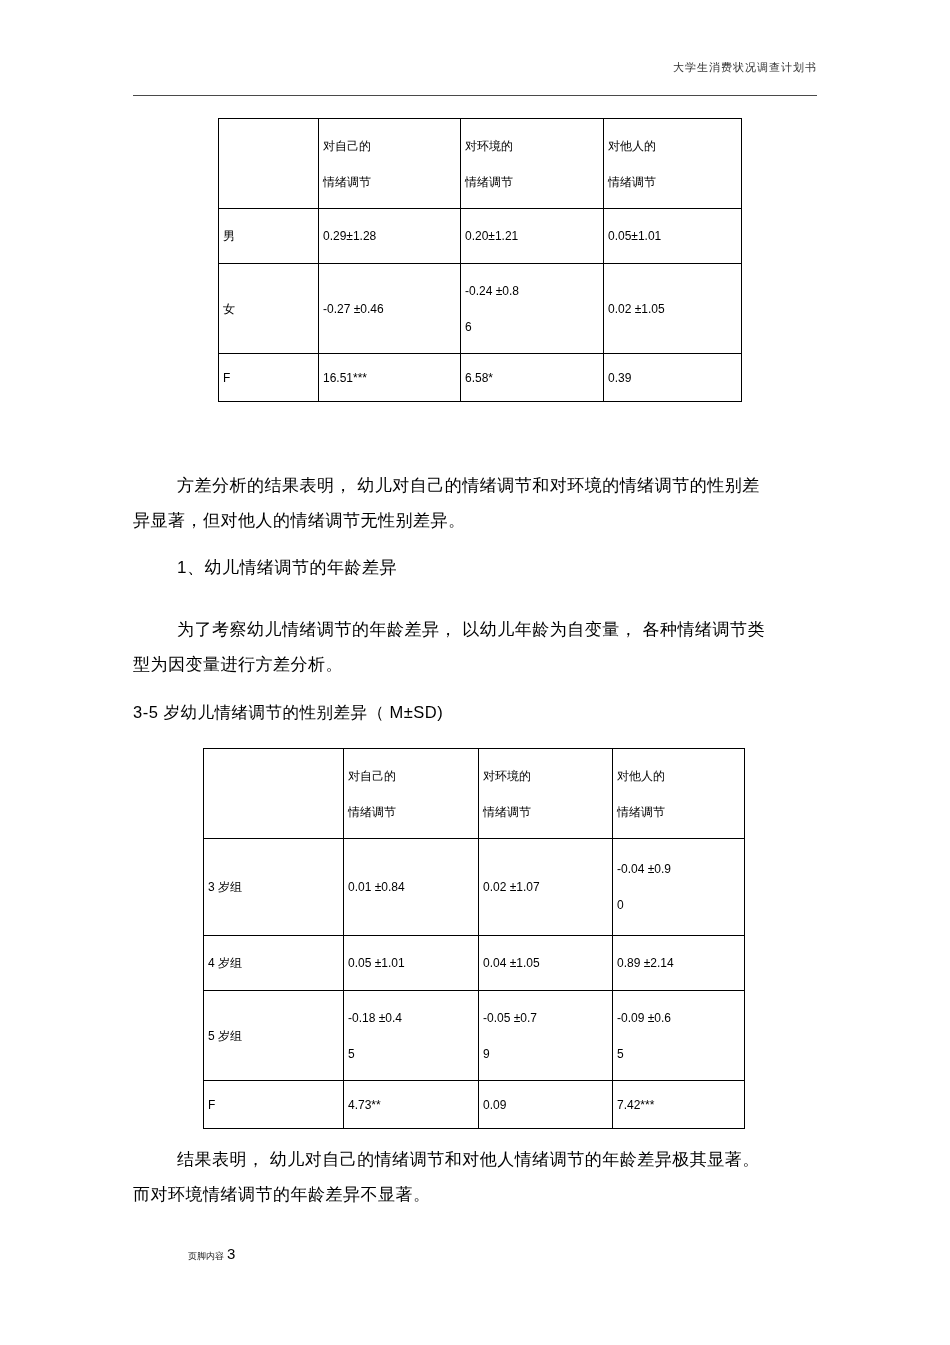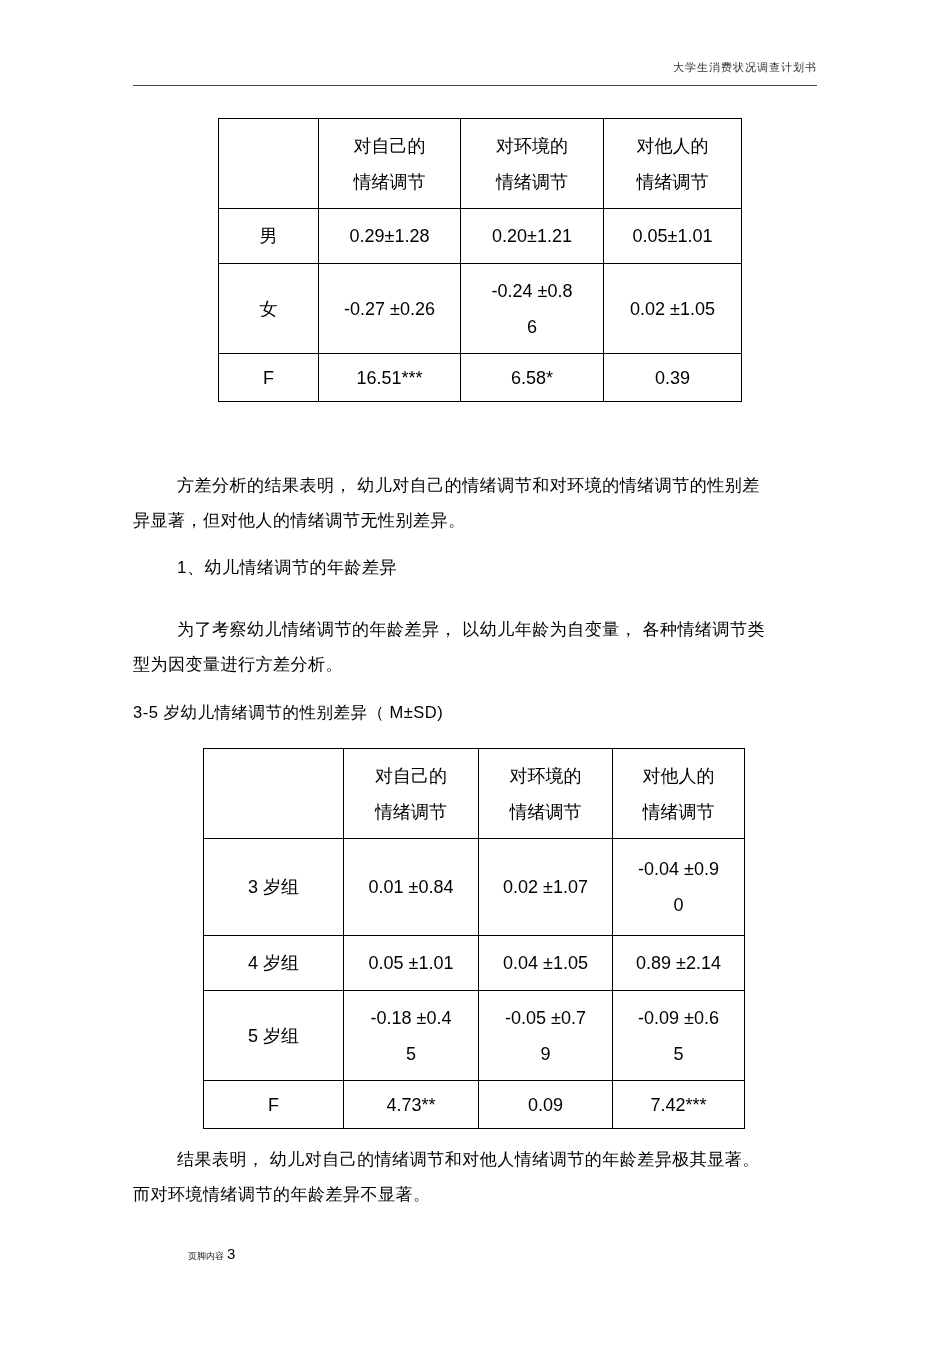--- a/index.html
+++ b/index.html
@@ -13,33 +13,32 @@
     font-family:"Liberation Sans","DejaVu Sans",sans-serif;
     overflow:hidden;
   }
   .doc-header {
     position:absolute;
     top:60px; left:133px; width:684px;
     text-align:right;
     font-size:11px;
     color:#333;
     letter-spacing:1px;
-    padding-bottom:10px;
+    padding-bottom:20px;
     border-bottom:1px solid #4a4a4a;
   }
   table.data-table {
     position:absolute;
     border-collapse:collapse;
     table-layout:fixed;
   }
   table.data-table td {
     border:1px solid #000;
-    text-align:center;
     vertical-align:middle;
-    font-size:18px;
+    font-size:12px;
     line-height:36px;
     white-space:pre-line;
     color:#000;
     padding:0 4px;
   }
   #table1 { top:118px; left:218px; }
   #table2 { top:748px; left:203px; }
   tr.rh   { height:90px; }
   tr.r-md { height:55px; }
   tr.r-lg { height:90px; }
@@ -117,21 +116,21 @@
 情绪调节</td>
     </tr>
     <tr class="r-md">
       <td>男</td>
       <td>0.29±1.28</td>
       <td>0.20±1.21</td>
       <td>0.05±1.01</td>
     </tr>
     <tr class="r-lg">
       <td>女</td>
-      <td>-0.27 ±0.26</td>
+      <td>-0.27 ±0.46</td>
       <td>-0.24 ±0.8
 6</td>
       <td>0.02 ±1.05</td>
     </tr>
     <tr class="r-sm">
       <td>F</td>
       <td>16.51***</td>
       <td>6.58*</td>
       <td>0.39</td>
     </tr>

